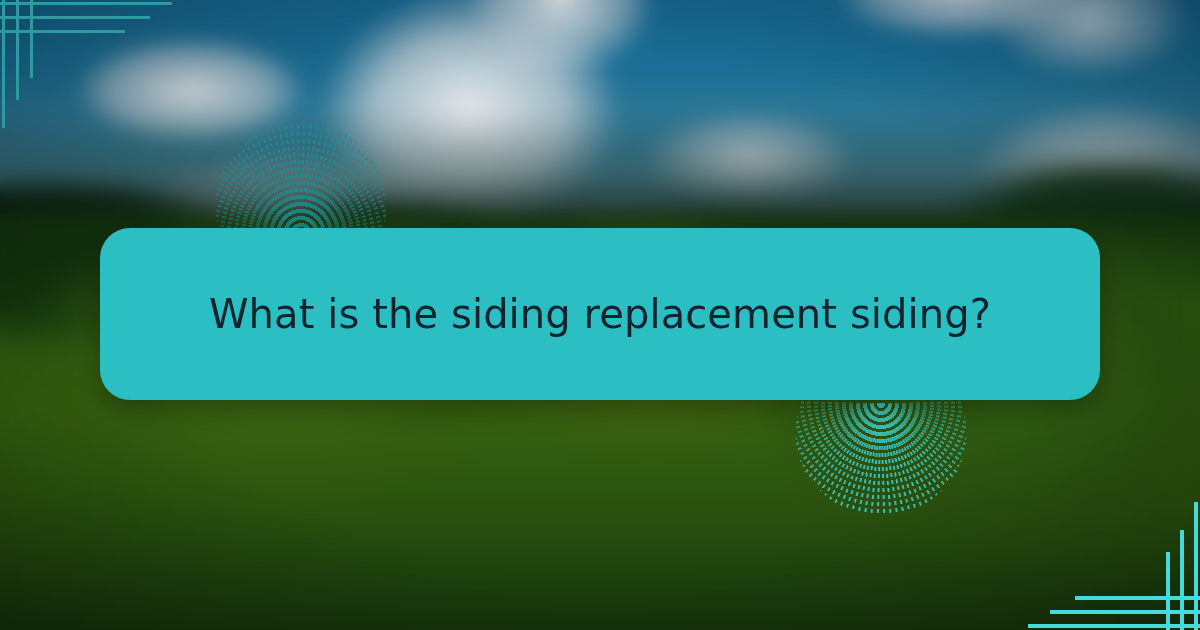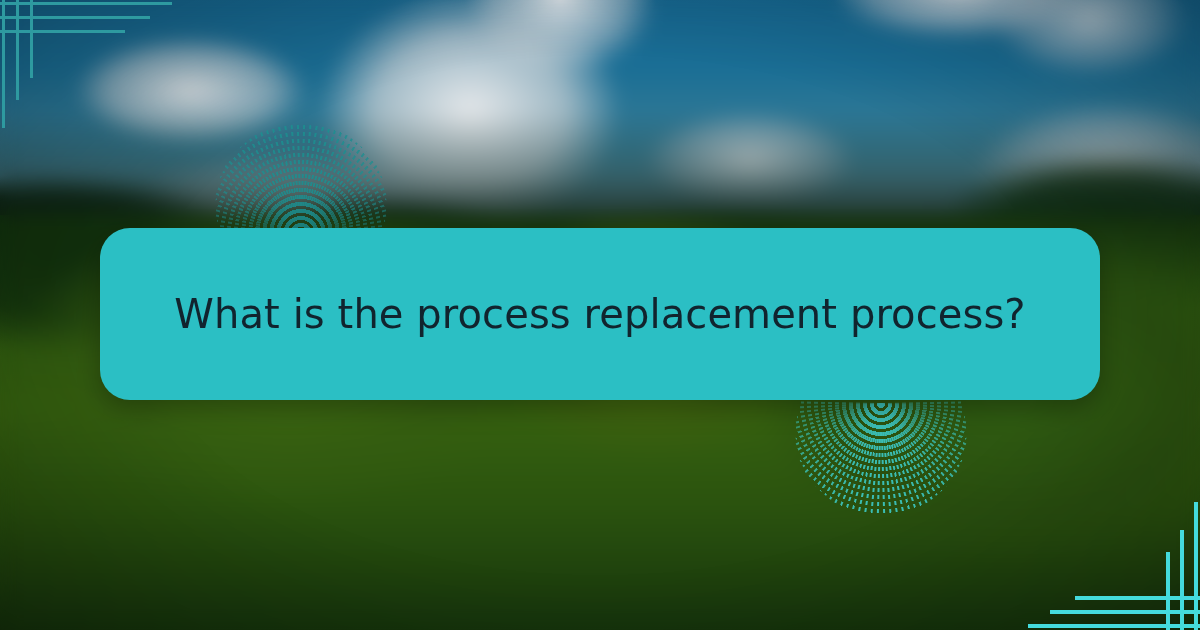--- a/index.html
+++ b/index.html
@@ -243,16 +243,16 @@
   <div class="corner corner-br">
     <span class="h br-h1"></span>
     <span class="h br-h2"></span>
     <span class="h br-h3"></span>
     <span class="v br-v1"></span>
     <span class="v br-v2"></span>
     <span class="v br-v3"></span>
   </div>
 
   <div class="card">
-    <h1 class="card-title">What is the process replacement process?</h1>
+    <h1 class="card-title">What is the siding replacement siding?</h1>
   </div>
 
 </div>
 
 </body></html>

